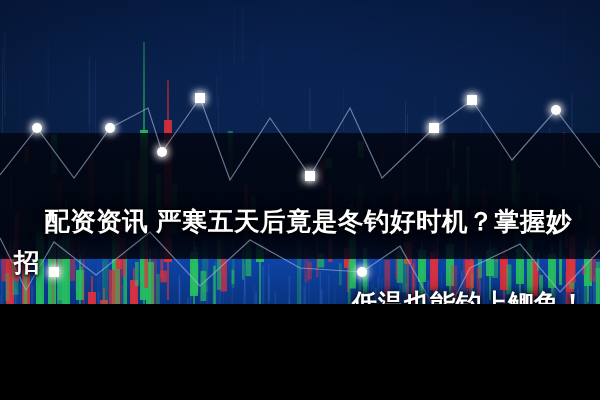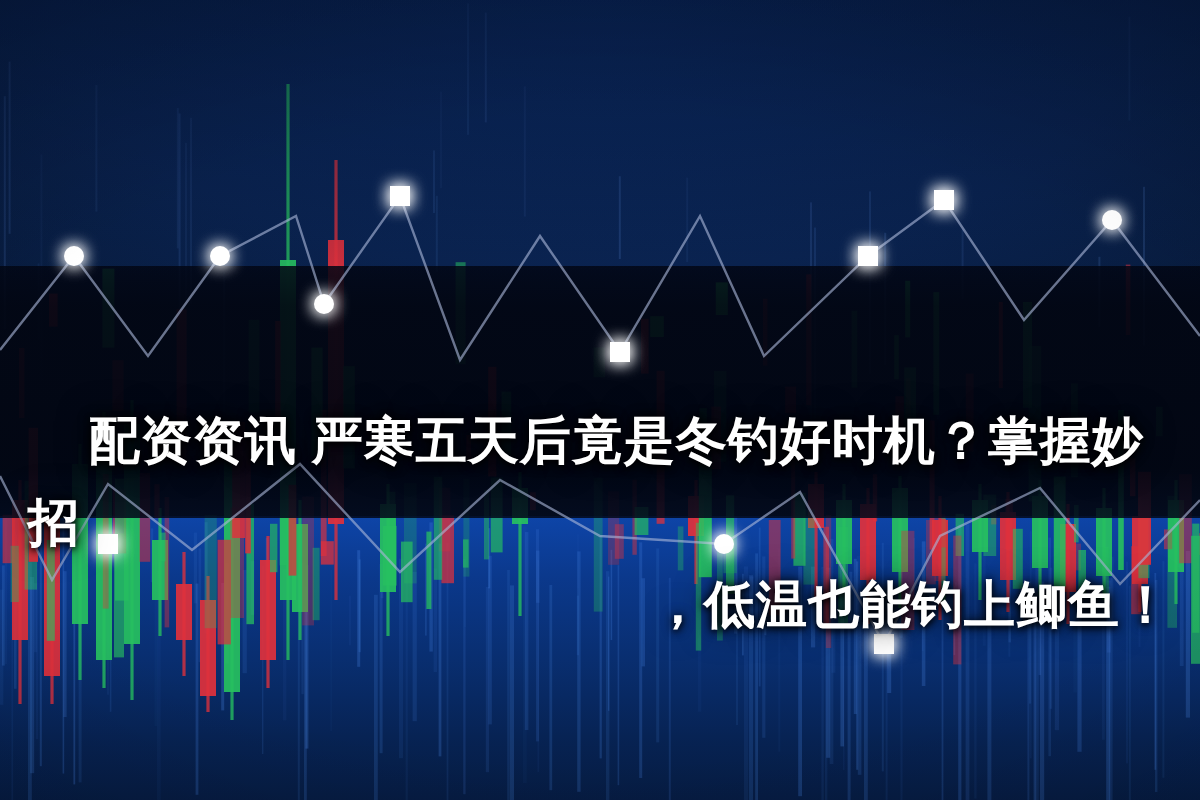--- a/index.html
+++ b/index.html
@@ -1,17 +1,17 @@
 <!DOCTYPE html>
 <html><head>
 <meta charset="utf-8">
 <style>
   html,body{margin:0;padding:0;background:#000;}
   #stage{
-    position:relative;width:600px;height:400px;overflow:hidden;
+    position:relative;width:600px;height:304px;overflow:hidden;
     font-family:"Liberation Sans","DejaVu Sans",sans-serif;
     background:#06183a;
   }
   
   .layer{position:absolute;left:0;top:0;width:600px;height:400px;}
   #bg-base{
     background:
       radial-gradient(120% 90% at 50% 0%, #0b2b63 0%, #0a2350 38%, #061835 68%, #041023 100%);
   }
   #bg-lowglow2{

